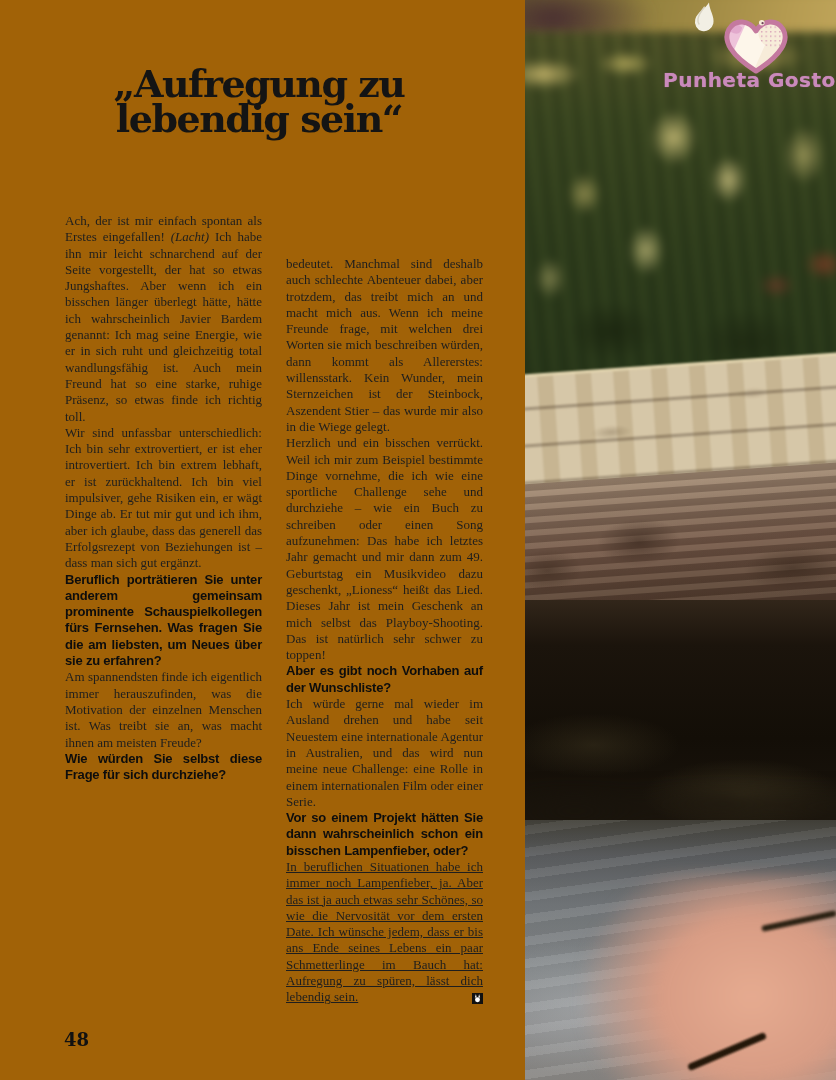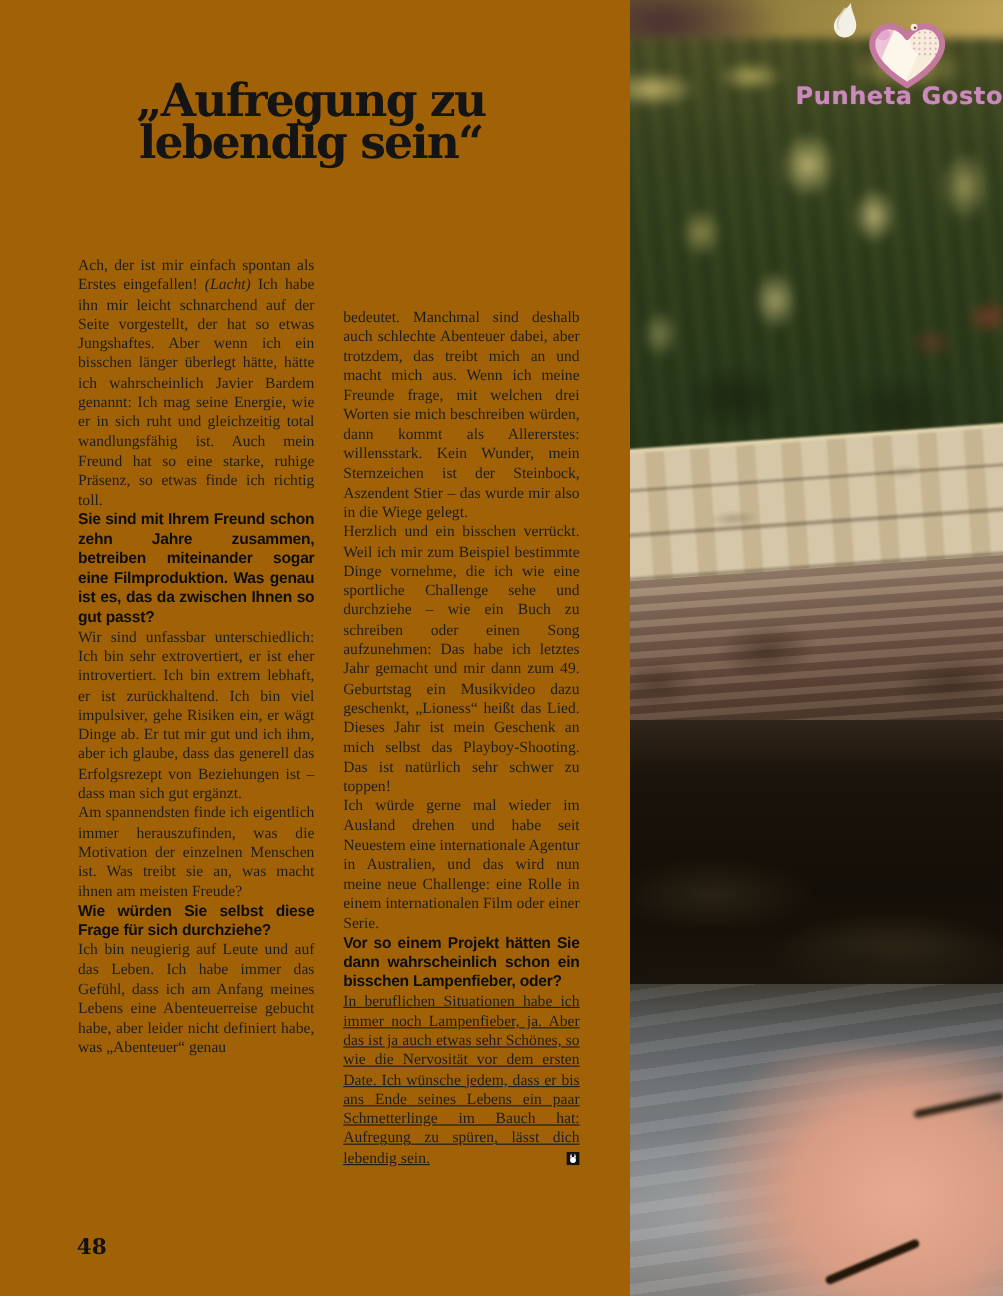--- a/index.html
+++ b/index.html
@@ -102,29 +102,29 @@
 <div class="canvas">
 
   <h1 class="headline">
     <span>„Aufregung zu</span>
     <span>lebendig sein“</span>
   </h1>
 
   <div class="columns">
     <div class="col col-1" id="col1">
         <p class="a"><span>Ach, der ist mir einfach spontan als Erstes eingefallen! </span><span class="it">(Lacht)</span><span> Ich habe ihn mir leicht schnarchend auf der Seite vorgestellt, der hat so etwas Jungshaftes. Aber wenn ich ein bisschen länger überlegt hätte, hätte ich wahrscheinlich Javier Bardem genannt: Ich mag seine Energie, wie er in sich ruht und gleichzeitig total wandlungsfähig ist. Auch mein Freund hat so eine starke, ruhige Präsenz, so etwas finde ich richtig toll.</span></p>
-        <p class="q"><span>Sie sind mit Ihrem Freund schon zehn Jahre zusammen, betreiben miteinander sogar eine Filmproduktion. Was genau ist es, das da zwischen Ihnen so gut passt?</span></p>
         <p class="a"><span>Wir sind unfassbar unterschiedlich: Ich bin sehr extrovertiert, er ist eher introvertiert. Ich bin extrem lebhaft, er ist zurückhaltend. Ich bin viel impulsiver, gehe Risiken ein, er wägt Dinge ab. Er tut mir gut und ich ihm, aber ich glaube, dass das generell das Erfolgsrezept von Beziehungen ist – dass man sich gut ergänzt.</span></p>
+        <p class="q"><span>Beruflich porträtieren Sie unter anderem gemeinsam prominente Schauspielkollegen fürs Fernsehen. Was fragen Sie die am liebsten, um Neues über sie zu erfahren?</span></p>
         <p class="a"><span>Am spannendsten finde ich eigentlich immer herauszufinden, was die Motivation der einzelnen Menschen ist. Was treibt sie an, was macht ihnen am meisten Freude?</span></p>
         <p class="q"><span>Wie würden Sie selbst diese Frage für sich durchziehe?</span></p>
-        <p class="a"><span>Ich bin neugierig auf Leute und auf das Leben. Ich habe immer das Gefühl, dass ich am Anfang meines Lebens eine Abenteuerreise gebucht habe, aber leider nicht definiert habe, was „Abenteuer“ genau</span></p>
       </div>
     <div class="col col-2" id="col2">
         <p class="a"><span>bedeutet. Manchmal sind deshalb auch schlechte Abenteuer dabei, aber trotzdem, das treibt mich an und macht mich aus. Wenn ich meine Freunde frage, mit welchen drei Worten sie mich beschreiben würden, dann kommt als Allererstes: willensstark. Kein Wunder, mein Sternzeichen ist der Steinbock, Aszendent Stier – das wurde mir also in die Wiege gelegt.</span></p>
         <p class="a"><span>Herzlich und ein bisschen verrückt. Weil ich mir zum Beispiel bestimmte Dinge vornehme, die ich wie eine sportliche Challenge sehe und durchziehe – wie ein Buch zu schreiben oder einen Song aufzunehmen: Das habe ich letztes Jahr gemacht und mir dann zum 49. Geburtstag ein Musikvideo dazu geschenkt, „Lioness“ heißt das Lied. Dieses Jahr ist mein Geschenk an mich selbst das Playboy-Shooting. Das ist natürlich sehr schwer zu toppen!</span></p>
+        <p class="q"><span>Aber es gibt noch Vorhaben auf der Wunschliste?</span></p>
         <p class="a"><span>Ich würde gerne mal wieder im Ausland drehen und habe seit Neuestem eine internationale Agentur in Australien, und das wird nun meine neue Challenge: eine Rolle in einem internationalen Film oder einer Serie.</span></p>
         <p class="q"><span>Vor so einem Projekt hätten Sie dann wahrscheinlich schon ein bisschen Lampenfieber, oder?</span></p>
         <p class="a endp"><span>In beruflichen Situationen habe ich immer noch Lampenfieber, ja. Aber das ist ja auch etwas sehr Schönes, so wie die Nervosität vor dem ersten Date. Ich wünsche jedem, dass er bis ans Ende seines Lebens ein paar Schmetterlinge im Bauch hat: Aufregung zu spüren, lässt dich lebendig sein.</span><span class="endmark"><svg viewBox="0 0 12 12" width="11" height="11">
               <rect width="12" height="12" fill="#111"></rect>
               <path d="M4.3,1.1 L5.1,5 L3.1,5 Z" fill="#fff"></path>
               <path d="M7.7,1.1 L8.9,5 L6.9,5 Z" fill="#fff"></path>
               <circle cx="6" cy="7.3" r="2.7" fill="#fff"></circle>
             </svg></span></p>
       </div>
   </div>

